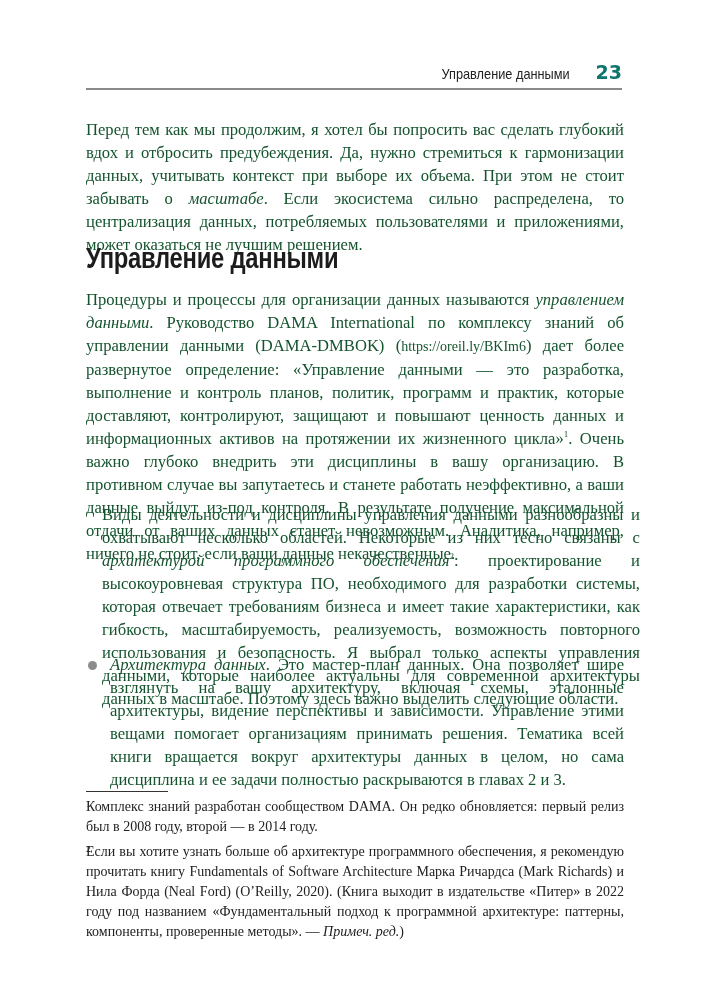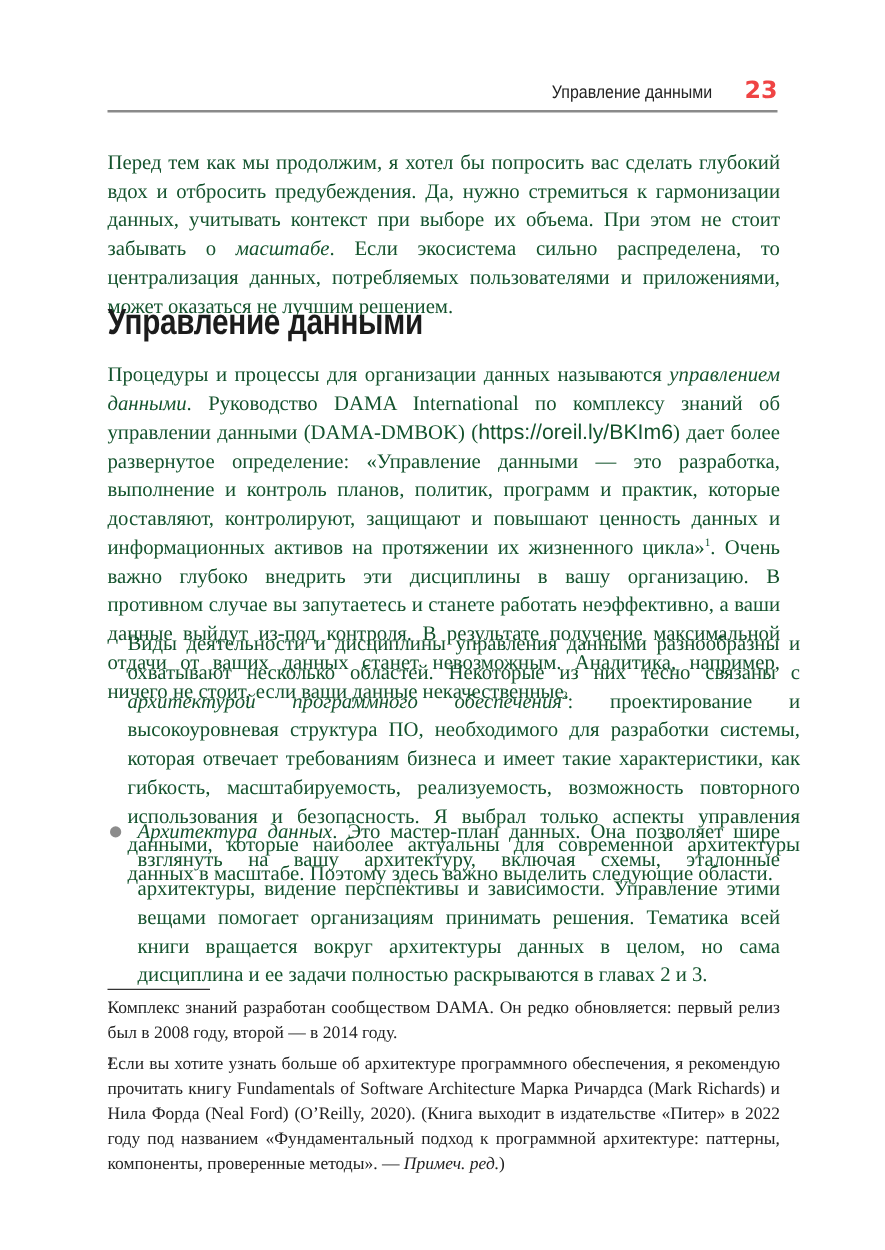--- a/index.html
+++ b/index.html
@@ -8,41 +8,41 @@
     position: absolute; left: 86px; top: 60px; width: 536px; height: 28px;
     border-bottom: 2px solid #8a8a8a;
   }
   .rh-title {
     position: absolute; right: 52px; top: 6px;
     font-family: "Liberation Sans", sans-serif; font-size: 14.5px; color: #222;
     transform: scaleX(0.88); transform-origin: right center;
   }
   .rh-page {
     position: absolute; right: 0px; top: 1px;
-    font-family: "DejaVu Sans", sans-serif; font-weight: bold; font-size: 19px; color: #ef4444;
+    font-family: "DejaVu Sans", sans-serif; font-weight: bold; font-size: 19px; color: #0f766e;
   }
   .body-text {
     font-family: "Liberation Serif", serif; font-size: 16.6px; line-height: 23px;
     text-align: justify; color: #14532d; margin: 0;
   }
   .p1 { position: absolute; left: 86px; top: 118px; width: 538px; }
   .h2 {
     position: absolute; left: 86px; top: 242px;
     font-family: "Liberation Sans", sans-serif; font-weight: bold; font-size: 29px; color: #1c1c1c;
     transform: scaleX(0.82); transform-origin: left center; letter-spacing: -0.3px; white-space: nowrap;
   }
   .p2 { position: absolute; left: 86px; top: 288px; width: 538px; }
   .p3 { position: absolute; left: 102px; top: 503px; width: 538px; }
   .bullet-item { position: absolute; left: 86px; top: 653px; width: 538px; }
   .bullet-item .bullet-dot {
     position: absolute; left: 2px; top: 8px; width: 9px; height: 9px; border-radius: 50%; background: #8c8c8c;
   }
   .bullet-item .bullet-text { margin-left: 24px; }
   em { font-style: italic; }
-  .url { font-family: Liberation Sans, sans-serif; font-size: 17px; }
+  .url { font-family: Liberation Serif, serif; font-size: 14px; }
   sup { font-size: 9px; line-height: 0; vertical-align: super; }
   .fn-rule { position: absolute; left: 86px; top: 791px; width: 82px; height: 0; border-top: 1.5px solid #333; }
   .footnote {
     position: absolute; left: 86px; width: 538px;
     font-family: "Liberation Serif", serif; font-size: 14px; line-height: 20px; color: #222; text-align: justify;
   }
   .footnote .fn-num { position: absolute; left: 0; top: -3px; font-size: 9px; }
   .footnote .fn-text { }
   .fn1 { top: 797px; }
   .fn2 { top: 842px; }

